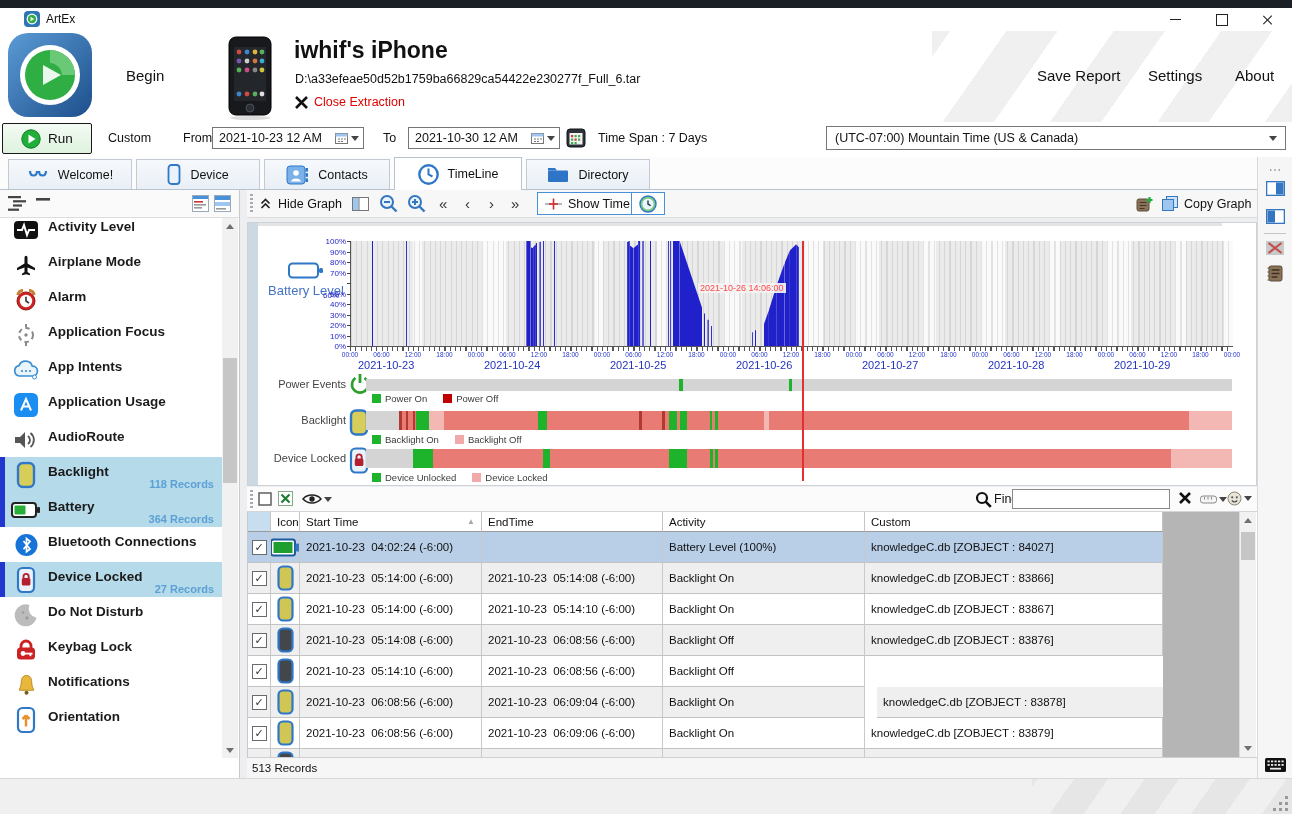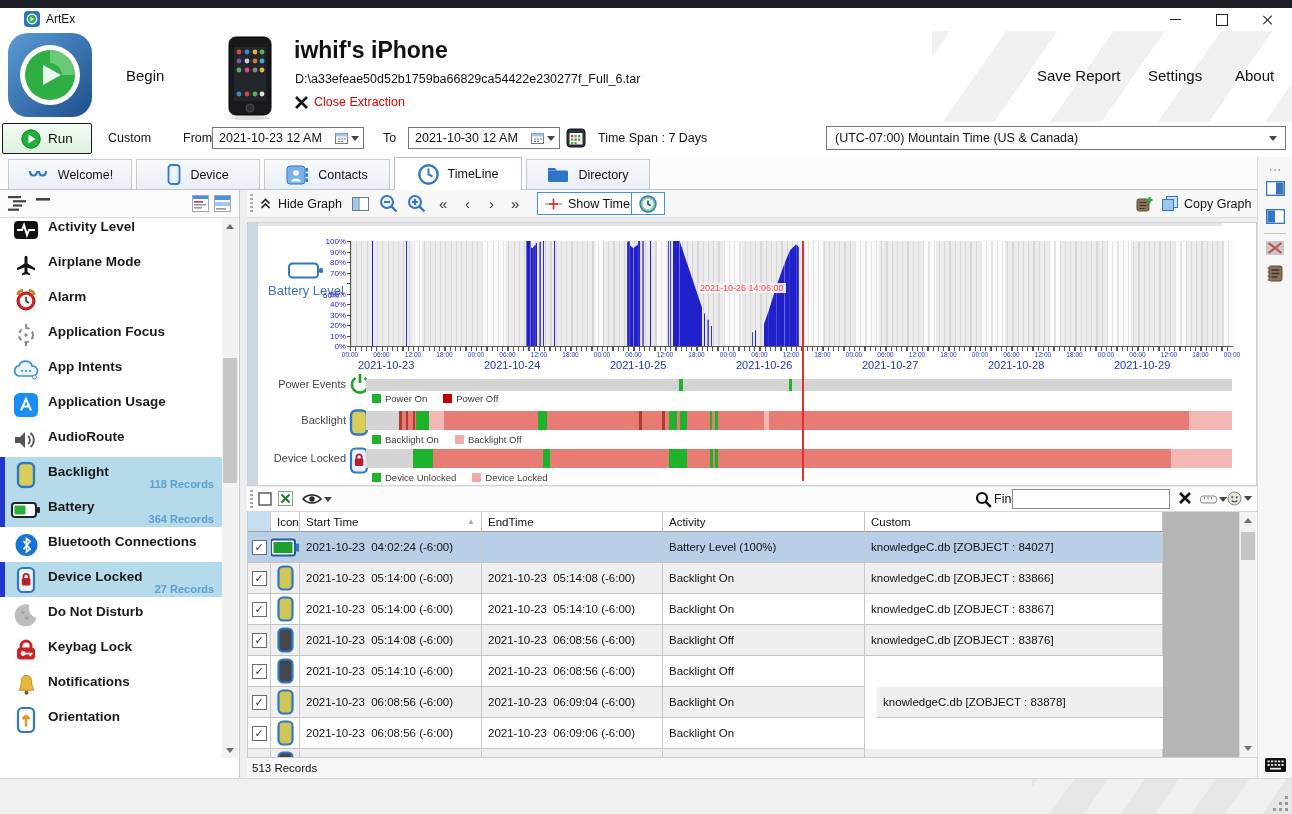--- a/index.html
+++ b/index.html
@@ -930,20 +930,21 @@
         <div class="g-cell" style="left: 617px; width: 298px; background: rgb(239, 239, 239); margin-left: 12px;">knowledgeC.db [ZOBJECT : 83878]</div>
       </div>
       <div class="g-row" style="top: 206px;">
         <div class="g-cell" style="left: 0px; width: 23px; background: rgb(255, 255, 255); justify-content: center; padding-left: 0px;"><span class="checkbox">✓</span></div>
         <div class="g-cell" style="left: 23px; width: 29px; background: rgb(255, 255, 255); justify-content: center; padding-left: 0px;"><span style="display: inline-flex; align-items: center;"><svg width="17" height="26">
               <rect x="1.5" y="1.5" width="14" height="23" rx="4.5" fill="#cfc653" stroke="#2f78c8" stroke-width="2.2"></rect>
             </svg></span></div>
         <div class="g-cell" style="left: 52px; width: 182px; background: rgb(255, 255, 255);">2021-10-23  06:08:56 (-6:00)</div>
         <div class="g-cell" style="left: 234px; width: 181px; background: rgb(255, 255, 255);">2021-10-23  06:09:06 (-6:00)</div>
         <div class="g-cell" style="left: 415px; width: 202px; background: rgb(255, 255, 255);">Backlight On</div>
+        <div class="g-cell" style="left: 617px; width: 298px; background: rgb(255, 255, 255);">knowledgeC.db [ZOBJECT : 83879]</div>
       </div>
       <div class="g-row" style="top: 237px;">
         <div class="g-cell" style="left: 0px; width: 23px; background: rgb(239, 239, 239); justify-content: center; padding-left: 0px;"><span class="checkbox">✓</span></div>
         <div class="g-cell" style="left: 23px; width: 29px; background: rgb(239, 239, 239); justify-content: center; padding-left: 0px;"><span style="display: inline-flex; align-items: center;"><svg width="17" height="26">
               <rect x="1.5" y="1.5" width="14" height="23" rx="4.5" fill="#43474b" stroke="#2f78c8" stroke-width="2.2"></rect>
             </svg></span></div>
         <div class="g-cell" style="left: 52px; width: 182px; background: rgb(239, 239, 239);">2021-10-23  06:09:04 (-6:00)</div>
         <div class="g-cell" style="left: 234px; width: 181px; background: rgb(239, 239, 239);">2021-10-23  07:05:38 (-6:00)</div>
         <div class="g-cell" style="left: 415px; width: 202px; background: rgb(239, 239, 239);">Backlight Off</div>
         <div class="g-cell" style="left: 617px; width: 298px; background: rgb(239, 239, 239);">knowledgeC.db [ZOBJECT : 83880]</div>

